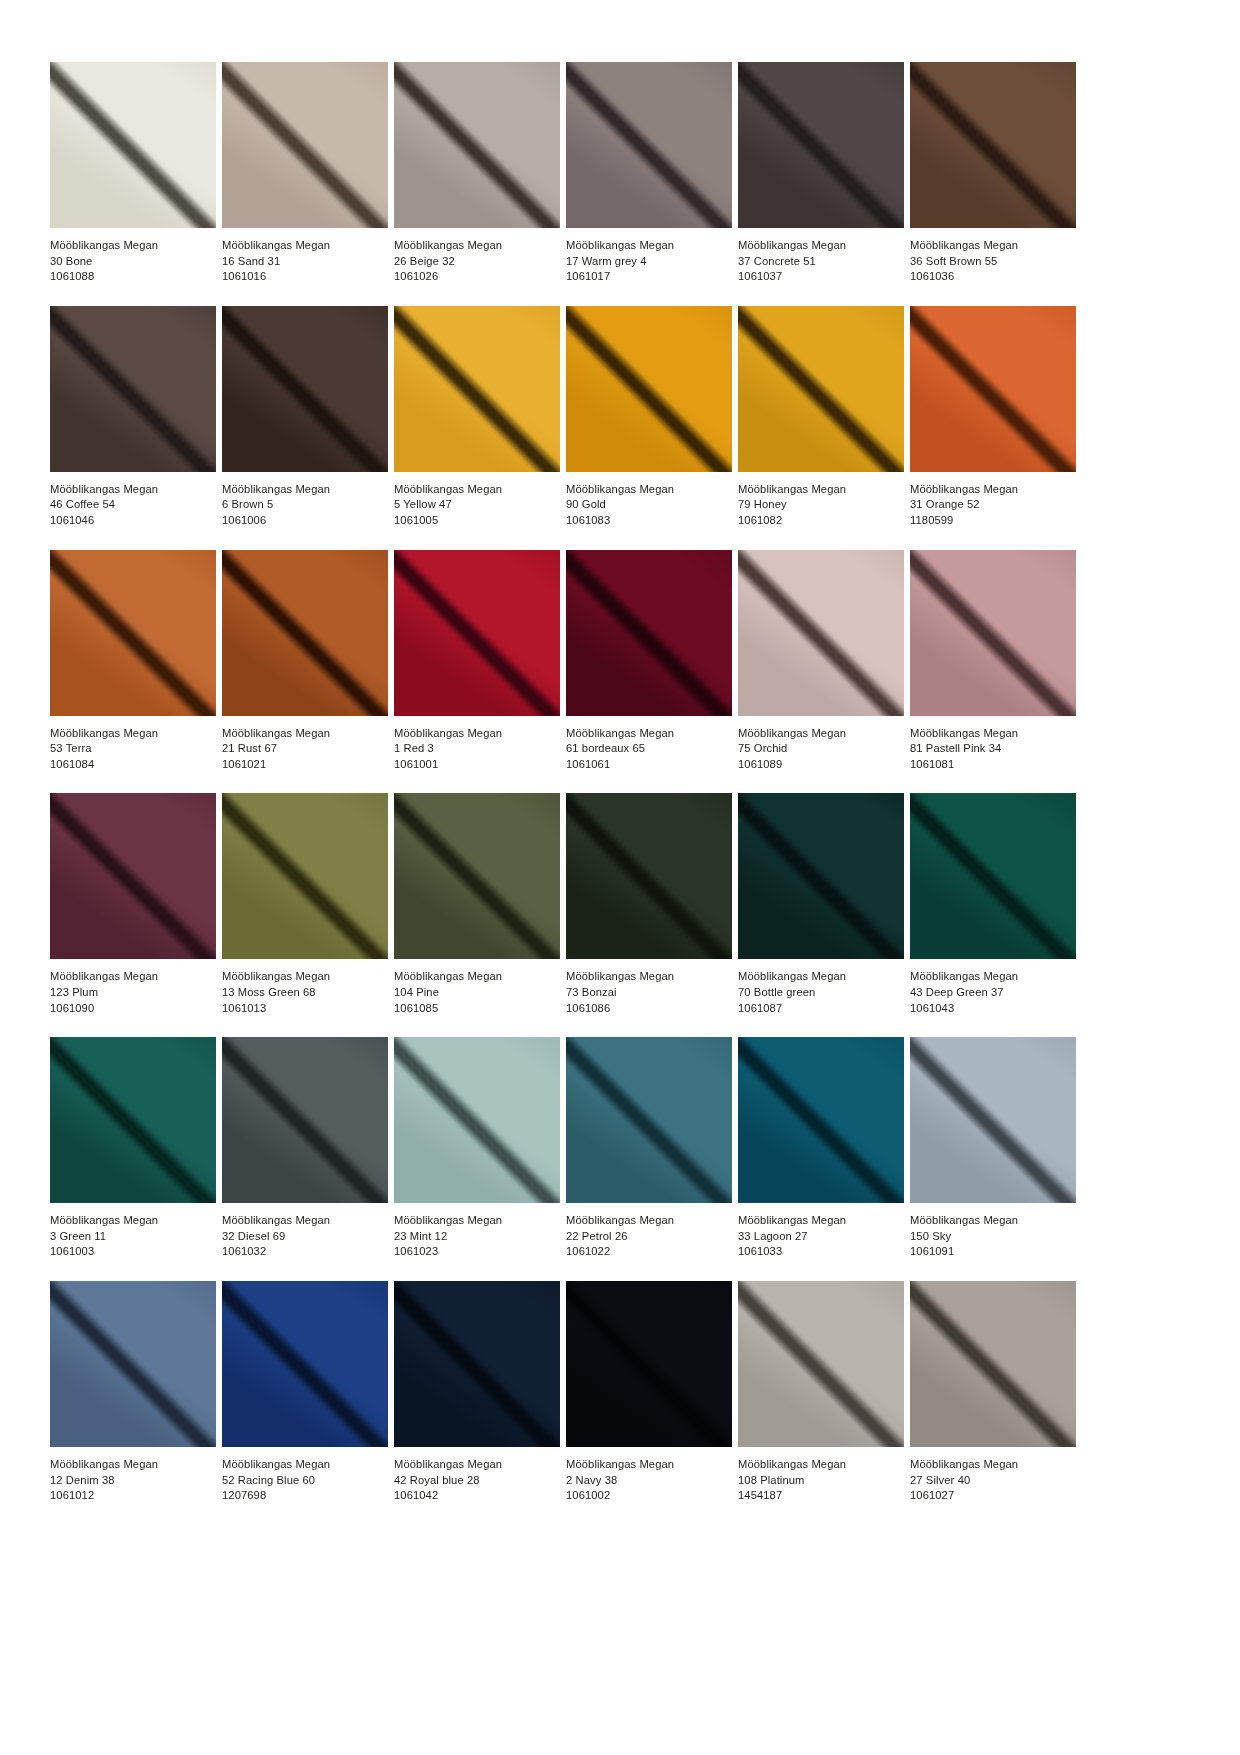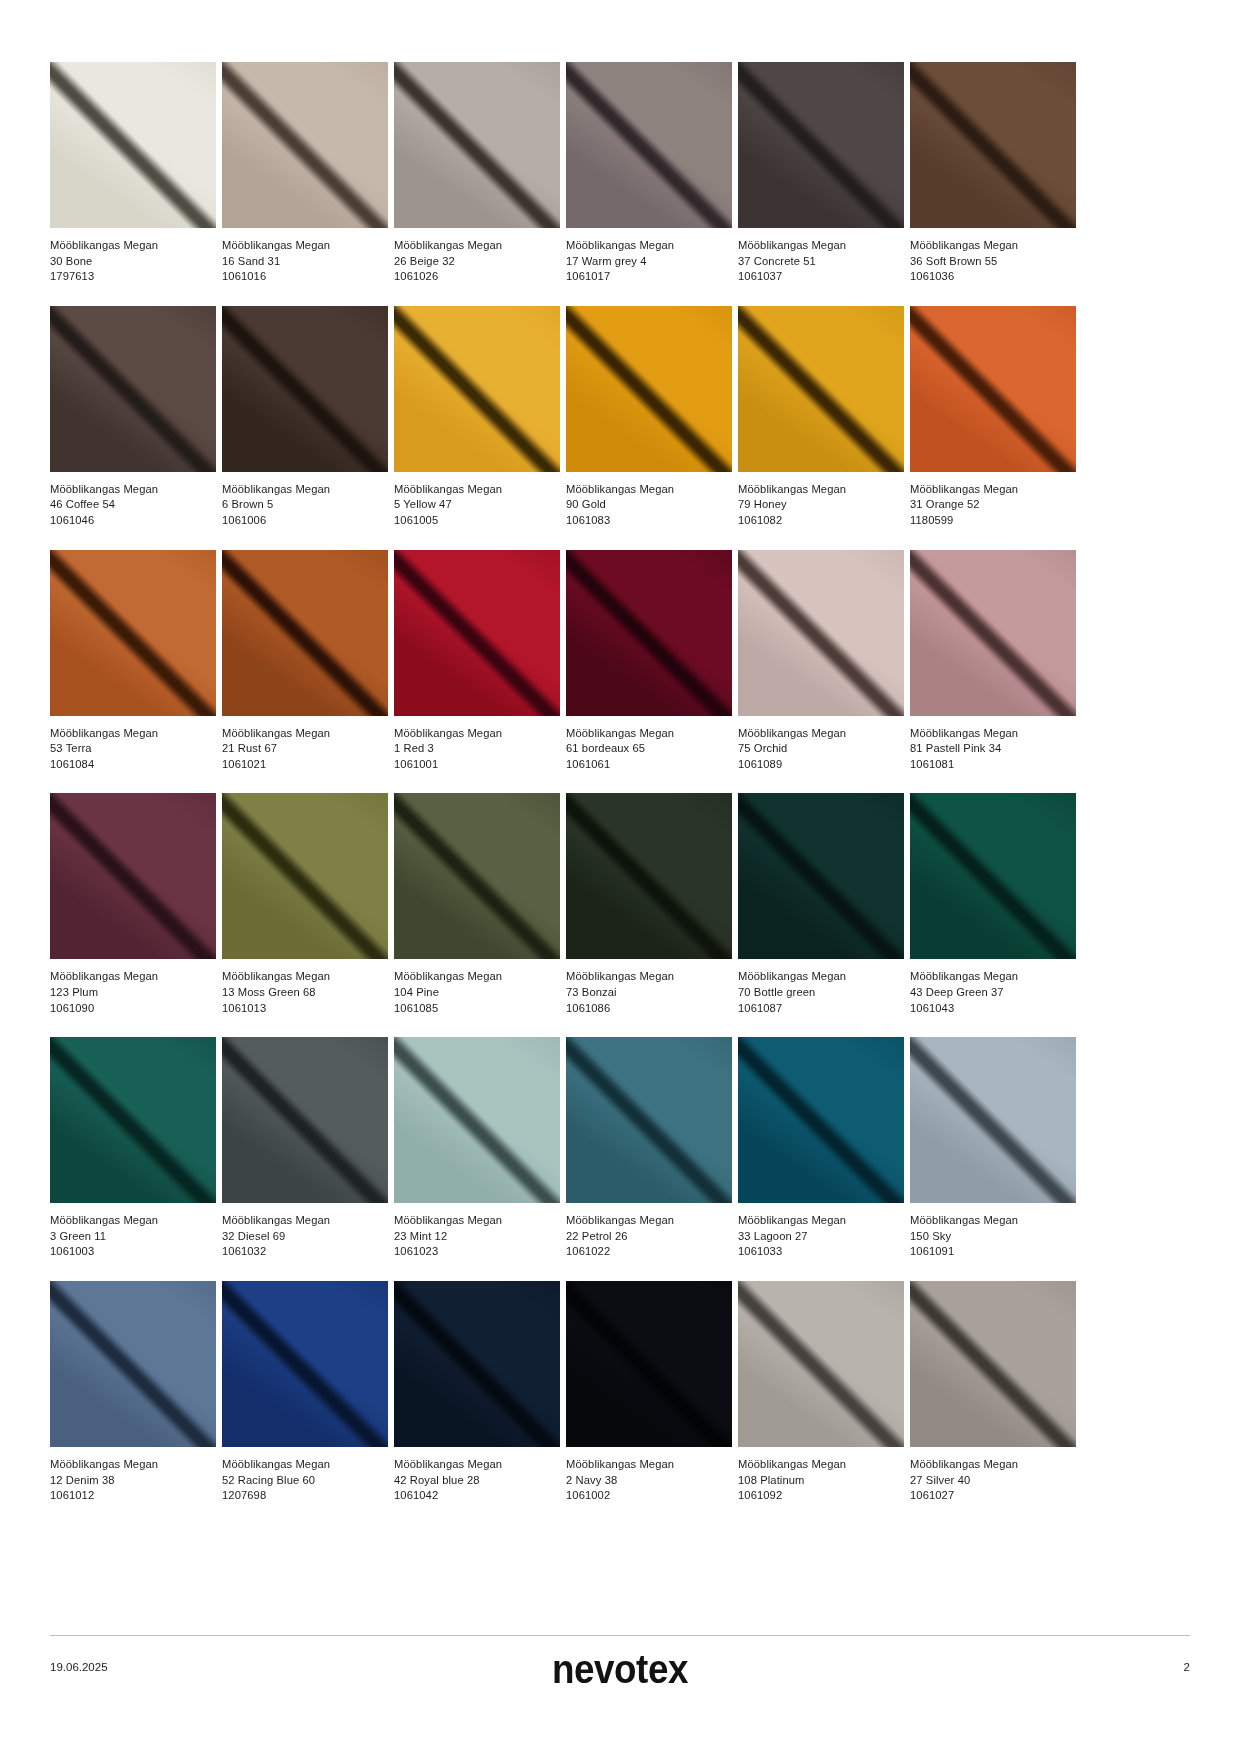--- a/index.html
+++ b/index.html
@@ -127,21 +127,21 @@
   <div class="swatch-grid">
       <div class="swatch-cell">
         <div class="swatch-image">
           <div class="fabric-base" style="background: rgb(233, 231, 223);"></div>
           <div class="fabric-shade" style="background: linear-gradient(35deg, rgb(216, 213, 201) 0%, rgb(216, 213, 201) 34%, rgb(233, 231, 223) 52%, rgb(233, 231, 223) 74%, rgb(216, 213, 201) 100%);"></div>
           <div class="fabric-crease" style="background: linear-gradient(to right top, rgba(0, 0, 0, 0) 45.2%, rgb(78, 76, 68) 47.4%, rgb(78, 76, 68) 49.2%, rgba(0, 0, 0, 0) 51.6%); filter: blur(1.1px);"></div>
         </div>
         <div class="swatch-label">
           <span class="line">Mööblikangas Megan</span>
           <span class="line">30 Bone</span>
-          <span class="line">1797613</span>
+          <span class="line">1061088</span>
         </div>
       </div>
       <div class="swatch-cell">
         <div class="swatch-image">
           <div class="fabric-base" style="background: rgb(198, 184, 171);"></div>
           <div class="fabric-shade" style="background: linear-gradient(35deg, rgb(179, 163, 150) 0%, rgb(179, 163, 150) 34%, rgb(198, 184, 171) 52%, rgb(198, 184, 171) 74%, rgb(179, 163, 150) 100%);"></div>
           <div class="fabric-crease" style="background: linear-gradient(to right top, rgba(0, 0, 0, 0) 45.2%, rgb(75, 63, 53) 47.4%, rgb(75, 63, 53) 49.2%, rgba(0, 0, 0, 0) 51.6%); filter: blur(1.1px);"></div>
         </div>
         <div class="swatch-label">
           <span class="line">Mööblikangas Megan</span>
@@ -535,37 +535,31 @@
       </div>
       <div class="swatch-cell">
         <div class="swatch-image">
           <div class="fabric-base" style="background: rgb(184, 179, 173);"></div>
           <div class="fabric-shade" style="background: linear-gradient(35deg, rgb(161, 155, 149) 0%, rgb(161, 155, 149) 34%, rgb(184, 179, 173) 52%, rgb(184, 179, 173) 74%, rgb(161, 155, 149) 100%);"></div>
           <div class="fabric-crease" style="background: linear-gradient(to right top, rgba(0, 0, 0, 0) 45.2%, rgb(70, 66, 61) 47.4%, rgb(70, 66, 61) 49.2%, rgba(0, 0, 0, 0) 51.6%); filter: blur(1.1px);"></div>
         </div>
         <div class="swatch-label">
           <span class="line">Mööblikangas Megan</span>
           <span class="line">108 Platinum</span>
-          <span class="line">1061092</span>
+          <span class="line">1454187</span>
         </div>
       </div>
       <div class="swatch-cell">
         <div class="swatch-image">
           <div class="fabric-base" style="background: rgb(168, 162, 154);"></div>
           <div class="fabric-shade" style="background: linear-gradient(35deg, rgb(145, 139, 131) 0%, rgb(145, 139, 131) 34%, rgb(168, 162, 154) 52%, rgb(168, 162, 154) 74%, rgb(145, 139, 131) 100%);"></div>
           <div class="fabric-crease" style="background: linear-gradient(to right top, rgba(0, 0, 0, 0) 45.2%, rgb(62, 58, 52) 47.4%, rgb(62, 58, 52) 49.2%, rgba(0, 0, 0, 0) 51.6%); filter: blur(1.1px);"></div>
         </div>
         <div class="swatch-label">
           <span class="line">Mööblikangas Megan</span>
           <span class="line">27 Silver 40</span>
           <span class="line">1061027</span>
         </div>
       </div>
     </div>
 
-  <div class="footer">
-    <div class="footer-rule"></div>
-    <div class="footer-date">19.06.2025</div>
-    <div class="footer-logo">nevotex</div>
-    <div class="footer-page">2</div>
-  </div>
 
 </div>
 
 </body></html>

